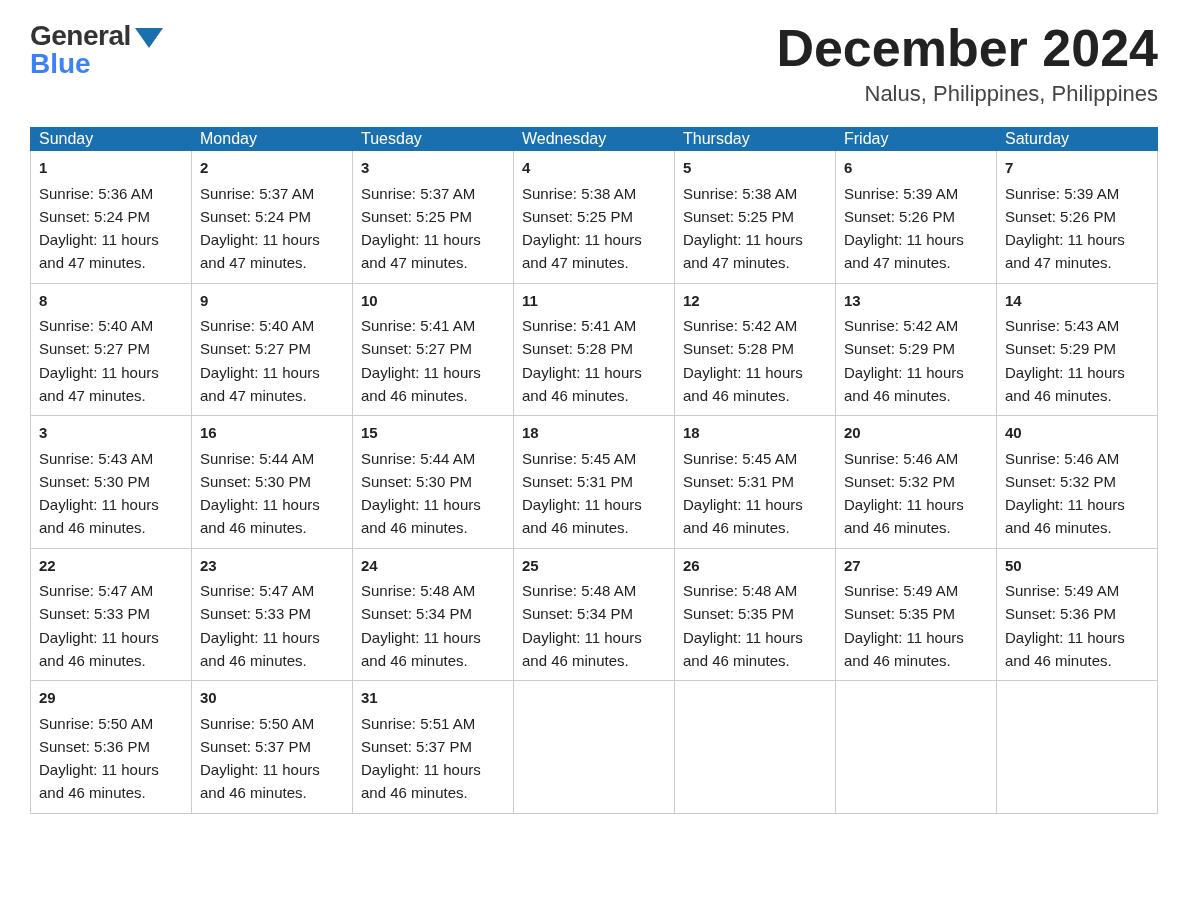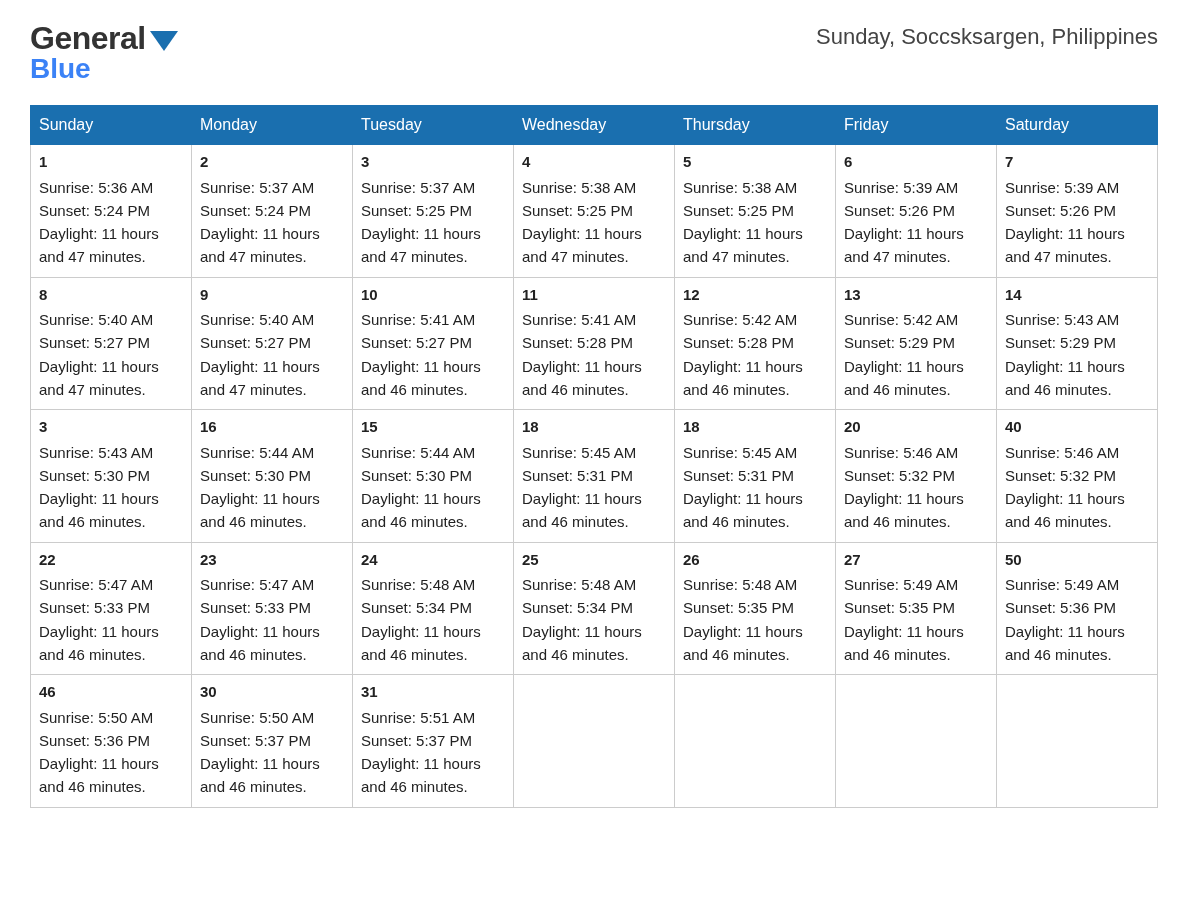--- a/index.html
+++ b/index.html
@@ -19,21 +19,21 @@
     .logo {
       display: flex;
       flex-direction: column;
       align-items: flex-start;
     }
     .logo-top {
       display: flex;
       align-items: center;
     }
     .logo-general {
-      font-size: 32px;
+      font-size: 28px;
       font-weight: bold;
       color: #333;
       letter-spacing: -0.5px;
     }
     .logo-triangle {
       width: 0;
       height: 0;
       border-left: 14px solid transparent;
       border-right: 14px solid transparent;
       border-top: 20px solid #1a6faf;
@@ -61,21 +61,21 @@
       margin-top: 4px;
     }
     .calendar-table {
       width: 100%;
       border-collapse: collapse;
       border: 1px solid #aaa;
     }
     .calendar-table th {
       background-color: #1a6faf;
       color: #fff;
-      padding: 10px 8px;
+      padding: 2px 8px;
       font-size: 16px;
       font-weight: normal;
       text-align: left;
       border: 1px solid #1a6faf;
       margin-left: 48px;
     }
     .calendar-table td {
       vertical-align: top;
       padding: 6px 8px 8px 8px;
       border: 1px solid #ccc;
@@ -106,21 +106,22 @@
 
 <div class="header">
   <div class="logo">
     <div class="logo-top">
       <span class="logo-general">General</span>
       <div class="logo-triangle"></div>
     </div>
     <span class="logo-blue">Blue</span>
   </div>
   <div class="title-section">
-    <div class="location-title">Sunday, Soccsksargen, Philippines</div>
+    <div class="month-title">December 2024</div>
+    <div class="location-title">Nalus, Philippines, Philippines</div>
   </div>
 </div>
 
 <table class="calendar-table">
   <thead>
     <tr>
     <th>Sunday</th>
         <th>Monday</th>
         <th>Tuesday</th>
         <th>Wednesday</th>
@@ -188,21 +189,21 @@
         <td><span class="day-number">25</span>
 <span class="day-info">Sunrise: 5:48 AM<br>Sunset: 5:34 PM<br>Daylight: 11 hours and 46 minutes.</span></td>
         <td><span class="day-number">26</span>
 <span class="day-info">Sunrise: 5:48 AM<br>Sunset: 5:35 PM<br>Daylight: 11 hours and 46 minutes.</span></td>
         <td><span class="day-number">27</span>
 <span class="day-info">Sunrise: 5:49 AM<br>Sunset: 5:35 PM<br>Daylight: 11 hours and 46 minutes.</span></td>
         <td><span class="day-number">50</span>
 <span class="day-info">Sunrise: 5:49 AM<br>Sunset: 5:36 PM<br>Daylight: 11 hours and 46 minutes.</span></td>
       </tr>
       <tr class="week-row">
-        <td><span class="day-number">46</span>
+        <td><span class="day-number">29</span>
 <span class="day-info">Sunrise: 5:50 AM<br>Sunset: 5:36 PM<br>Daylight: 11 hours and 46 minutes.</span></td>
         <td><span class="day-number">30</span>
 <span class="day-info">Sunrise: 5:50 AM<br>Sunset: 5:37 PM<br>Daylight: 11 hours and 46 minutes.</span></td>
         <td><span class="day-number">31</span>
 <span class="day-info">Sunrise: 5:51 AM<br>Sunset: 5:37 PM<br>Daylight: 11 hours and 46 minutes.</span></td>
         <td class="empty-cell"></td>
         <td class="empty-cell"></td>
         <td class="empty-cell"></td>
         <td class="empty-cell"></td>
       </tr>

